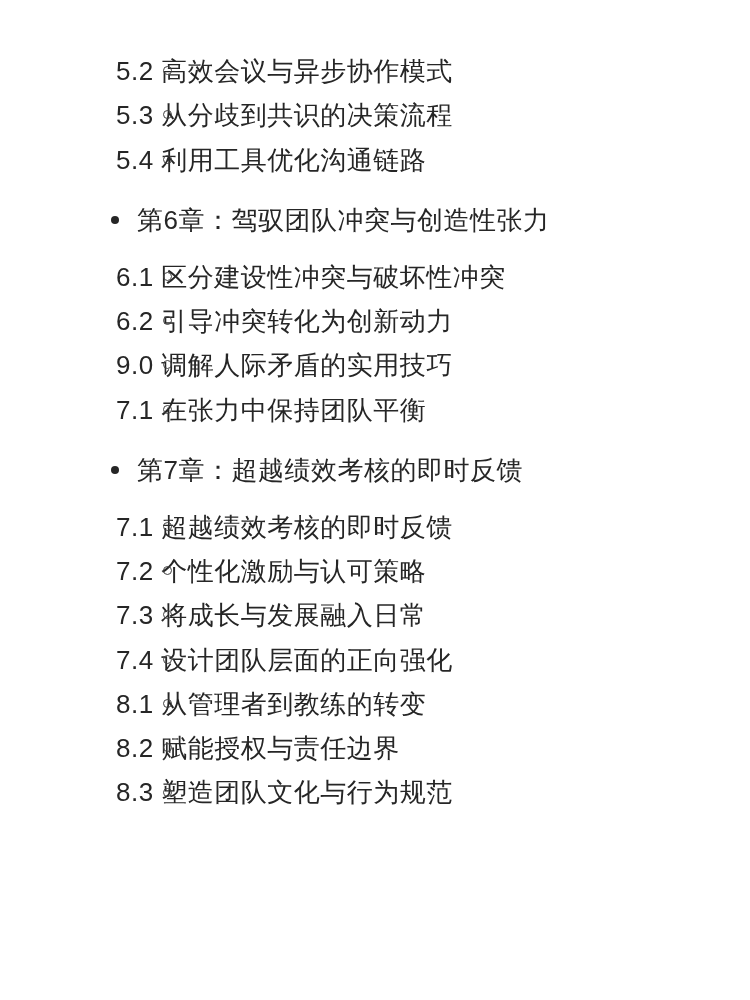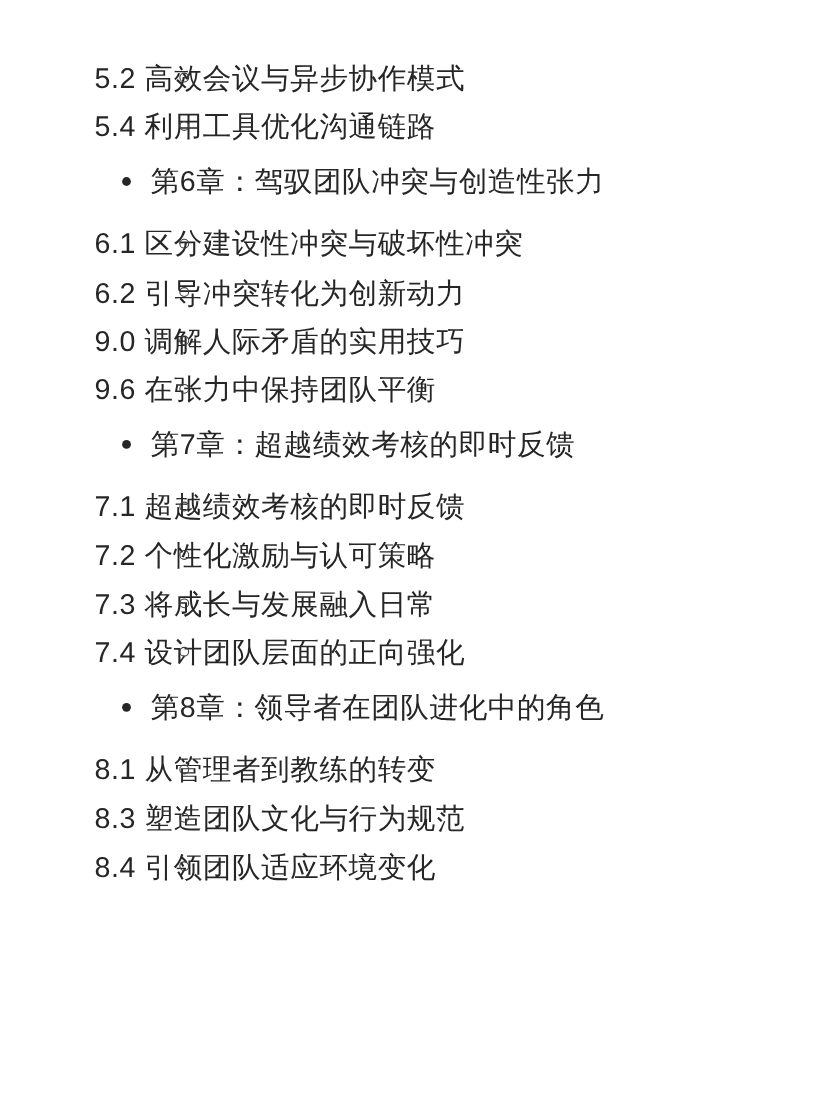--- a/index.html
+++ b/index.html
@@ -23,31 +23,31 @@
     right: 0;
     padding-top: 49px;
     font-size: 26px;
     line-height: 44.3px;
   }
   .toc-line {
     position: relative;
     white-space: nowrap;
   }
   .chapter-line {
-    margin-top: 5px;
+    margin-top: 16px;
     margin-bottom: 12.5px;
   }
   .chapter-text {
     display: block;
     padding-left: 137px;
     letter-spacing: 0.5px;
   }
   .sub-text {
     display: block;
-    padding-left: 86px;
+    padding-left: 116px;
     letter-spacing: 0.5px;
   }
   .disc-bullet {
     position: absolute;
     left: 111px;
     top: 50%;
     margin-top: -4px;
     width: 8px;
     height: 8px;
     border-radius: 50%;
@@ -81,41 +81,45 @@
 <body>
 
 <div class="page">
   <main class="toc" id="toc">
       <div class="toc-line sub-line">
         <span class="circle-bullet"></span>
         <span class="sub-text">5.2 高效会议与异步协作模式</span>
       </div>
       <div class="toc-line sub-line">
         <span class="circle-bullet"></span>
+        <span class="sub-text">5.3 从分歧到共识的决策流程</span>
+      </div>
+      <div class="toc-line sub-line">
+        <span class="circle-bullet"></span>
         <span class="sub-text">5.4 利用工具优化沟通链路</span>
       </div>
       <div class="toc-line chapter-line">
         <span class="disc-bullet"></span>
         <span class="chapter-text">第6章：驾驭团队冲突与创造性张力</span>
       </div>
       <div class="toc-line sub-line">
         <span class="circle-bullet"></span>
         <span class="sub-text">6.1 区分建设性冲突与破坏性冲突</span>
       </div>
       <div class="toc-line sub-line">
         <span class="circle-bullet"></span>
         <span class="sub-text">6.2 引导冲突转化为创新动力</span>
       </div>
       <div class="toc-line sub-line">
         <span class="circle-bullet"></span>
         <span class="sub-text">9.0 调解人际矛盾的实用技巧</span>
       </div>
       <div class="toc-line sub-line">
         <span class="circle-bullet"></span>
-        <span class="sub-text">9.6 在张力中保持团队平衡</span>
+        <span class="sub-text">7.1 在张力中保持团队平衡</span>
       </div>
       <div class="toc-line chapter-line">
         <span class="disc-bullet"></span>
         <span class="chapter-text">第7章：超越绩效考核的即时反馈</span>
       </div>
       <div class="toc-line sub-line">
         <span class="circle-bullet"></span>
         <span class="sub-text">7.1 超越绩效考核的即时反馈</span>
       </div>
       <div class="toc-line sub-line">
@@ -123,33 +127,29 @@
         <span class="sub-text">7.2 个性化激励与认可策略</span>
       </div>
       <div class="toc-line sub-line">
         <span class="circle-bullet"></span>
         <span class="sub-text">7.3 将成长与发展融入日常</span>
       </div>
       <div class="toc-line sub-line">
         <span class="circle-bullet"></span>
         <span class="sub-text">7.4 设计团队层面的正向强化</span>
       </div>
-      <div class="toc-line chapter-line">
-        <span class="disc-bullet"></span>
-        <span class="chapter-text">第8章：领导者在团队进化中的角色</span>
-      </div>
       <div class="toc-line sub-line">
         <span class="circle-bullet"></span>
         <span class="sub-text">8.1 从管理者到教练的转变</span>
       </div>
       <div class="toc-line sub-line">
         <span class="circle-bullet"></span>
-        <span class="sub-text">8.3 塑造团队文化与行为规范</span>
+        <span class="sub-text">8.2 赋能授权与责任边界</span>
       </div>
       <div class="toc-line sub-line">
         <span class="circle-bullet"></span>
-        <span class="sub-text">8.4 引领团队适应环境变化</span>
+        <span class="sub-text">8.3 塑造团队文化与行为规范</span>
       </div>
     </main>
   <footer class="footer">
     <span>第 3 页，共 265 页</span>
   </footer>
 </div>
 
 </body></html>

